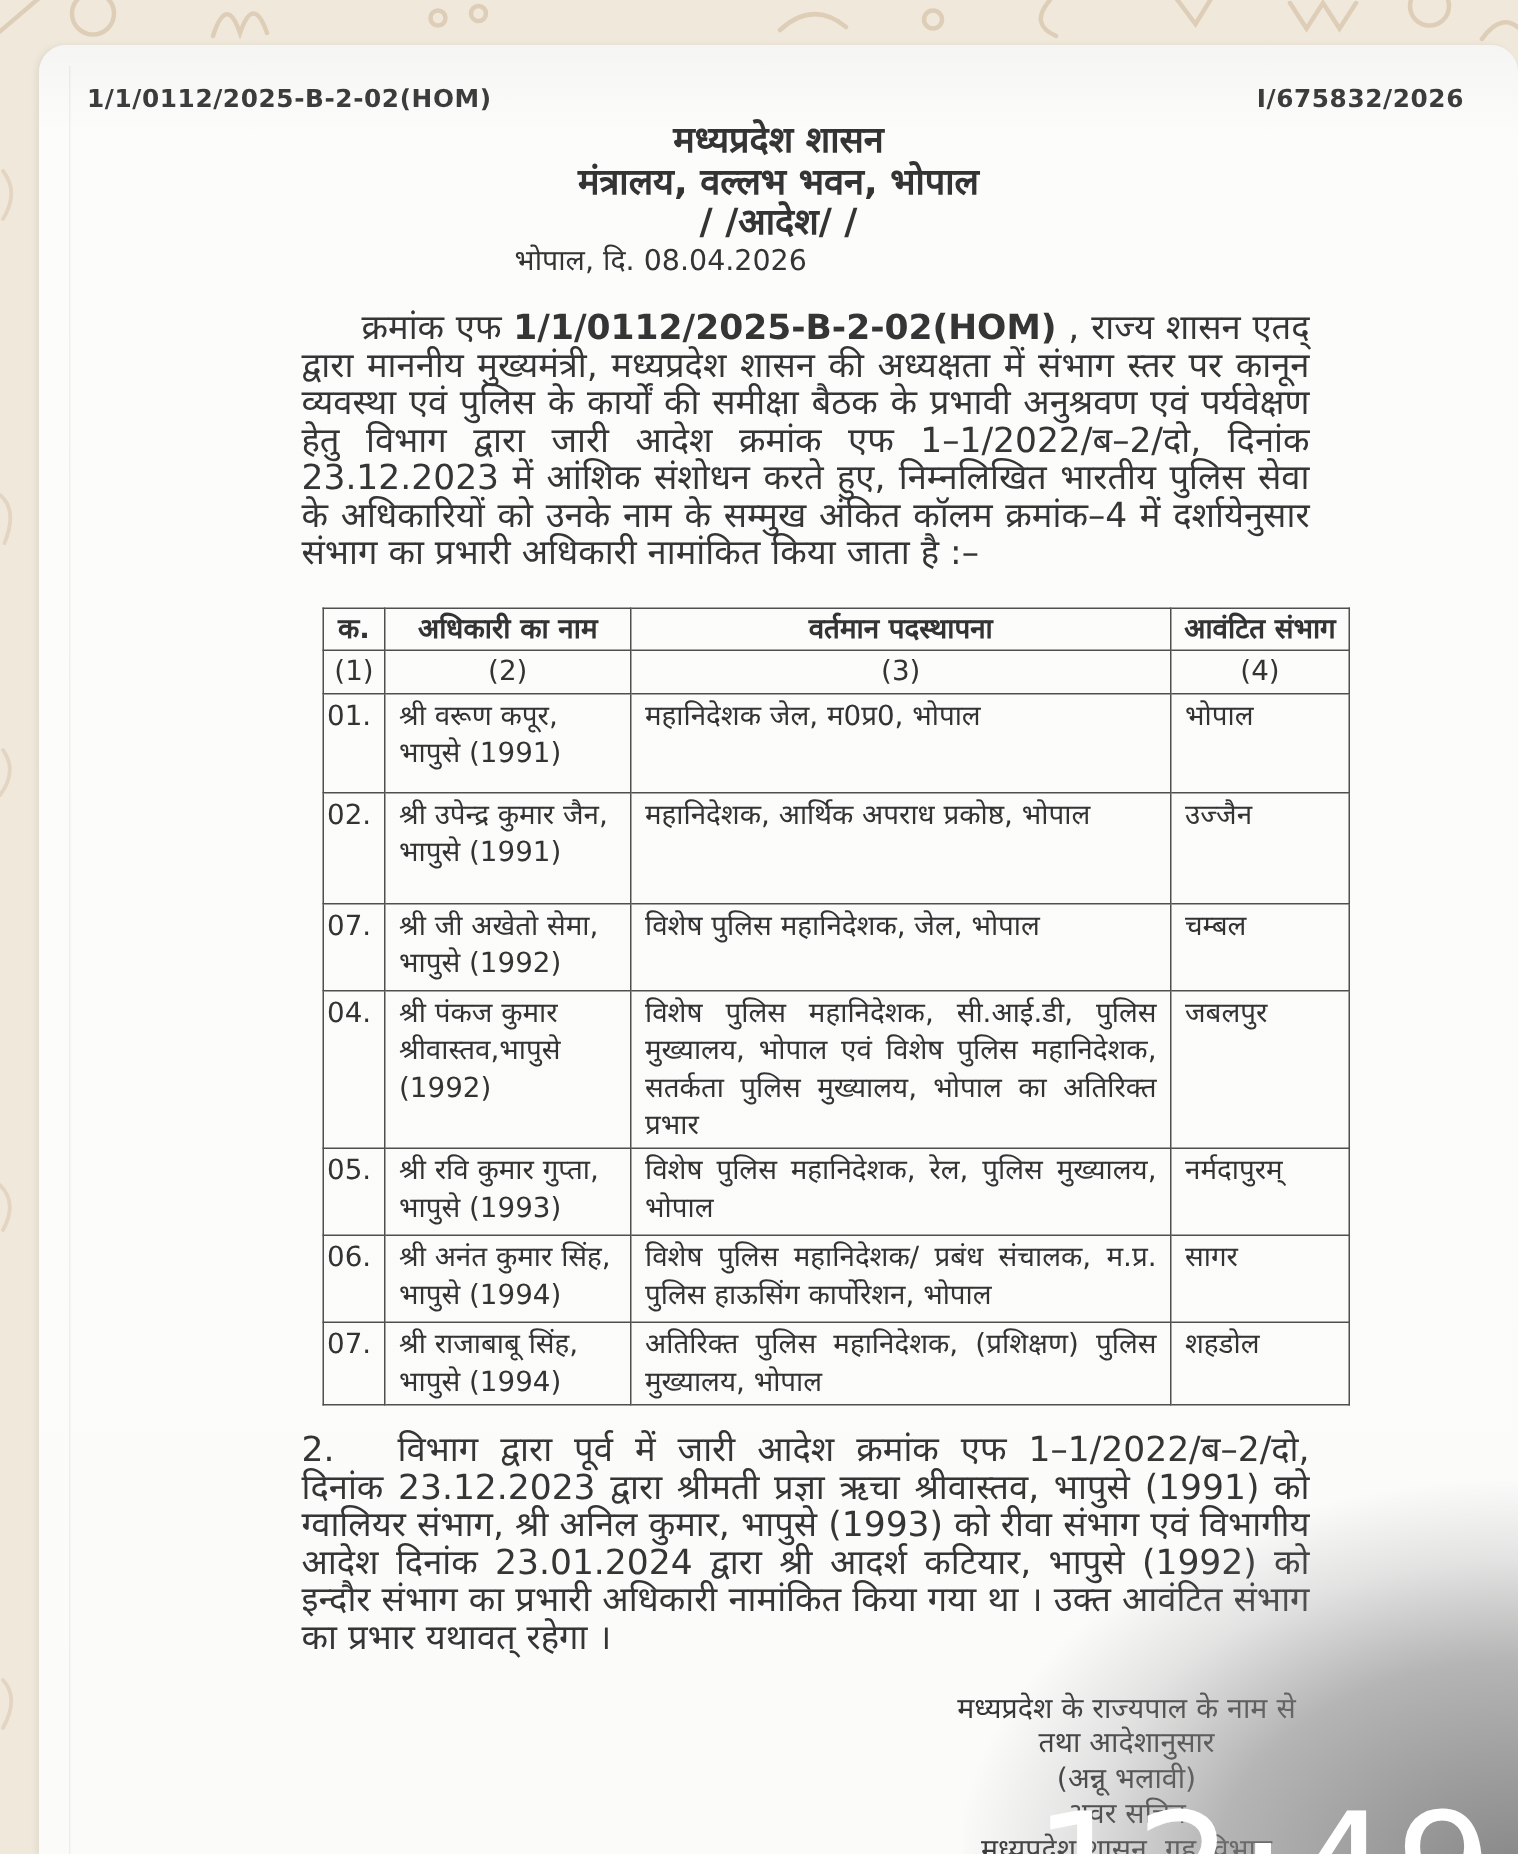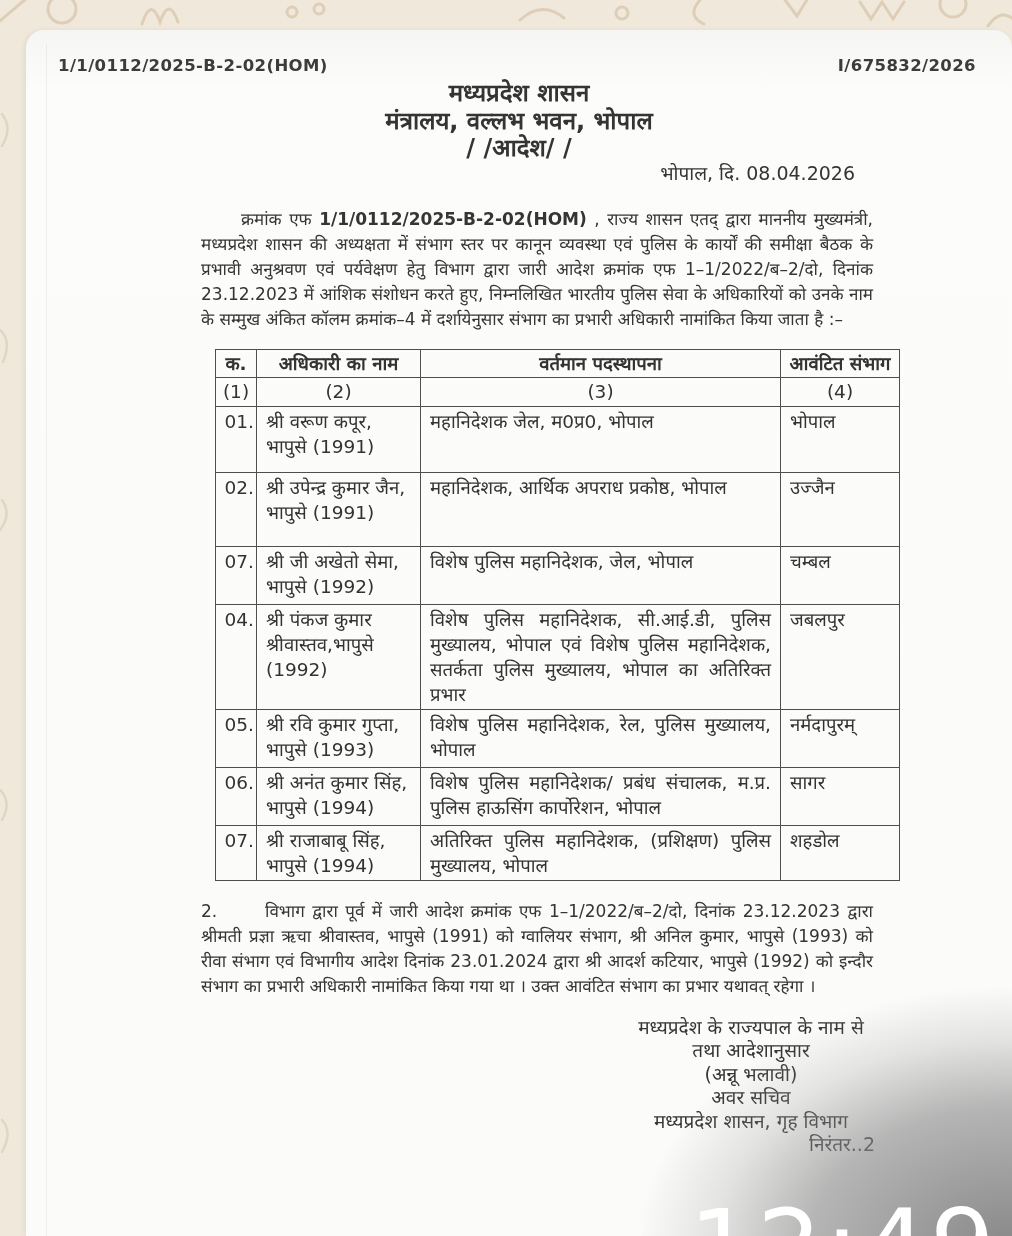--- a/index.html
+++ b/index.html
@@ -15,33 +15,33 @@
     background:linear-gradient(180deg,#f5f5f3 0px,#fcfcfb 60px,#fbfbfa 100%);
     border-radius:18px 18px 0 0;
     box-shadow:-2px 0 5px rgba(0,0,0,0.06);
     color:#313131;
     margin-left:16px;
   }
   .edge-line{position:absolute;left:20px;top:14px;bottom:0;width:1px;background:rgba(0,0,0,0.05);}
   .refs{display:flex;justify-content:space-between;padding:26px 36px 0 32px;
     font-size:16.5px;font-weight:600;letter-spacing:0.4px;color:#3c3c3c;}
   .doc-header{text-align:center;margin-top:5px;font-size:24px;line-height:27.5px;font-weight:600;color:#343434;}
-  .dateline{text-align:right;padding-right:157px;font-size:19px;margin-top:-3px;color:#343434;}
-  .para{width:672px;margin-left:175px;text-align:justify;font-size:17px;line-height:25px;color:#353535;}
+  .dateline{text-align:center;padding-right:157px;font-size:19px;margin-top:-3px;color:#343434;}
+  .para{width:672px;margin-left:175px;text-align:justify;font-size:23px;line-height:25px;color:#353535;}
   .para1{margin-top:21px;text-indent:40px;}
   .bold-ref{font-weight:700;}
   .officers-table{margin:13px 0 0 189px;border-collapse:collapse;width:684px;
     font-size:18.5px;color:#333;table-layout:fixed;}
   .officers-table th,.officers-table td{border:1.6px solid #4f4f4f;vertical-align:top;line-height:25px;}
   .officers-table th{font-weight:700;padding:1px 4px;}
   .officers-table thead tr:nth-child(1){height:28px;}
   .officers-table thead tr:nth-child(2){height:29px;}
   .officers-table thead tr:nth-child(2) th{font-weight:400;}
   .officers-table td{padding:2px 9px;}
-  .officers-table td.sno{text-align:right;padding:2px 2px;}
+  .officers-table td.sno{text-align:left;padding:2px 2px;}
   .officers-table td.division{}
   .officers-table td.posting{text-align:justify;}
   .officers-table tbody tr:nth-child(1){height:66px;}
   .officers-table tbody tr:nth-child(2){height:74px;}
   .officers-table tbody tr:nth-child(3){height:58px;}
   .officers-table tbody tr:nth-child(4){height:96px;}
   .officers-table tbody tr:nth-child(5){height:58px;}
   .officers-table tbody tr:nth-child(6){height:58px;}
   .officers-table tbody tr:nth-child(7){height:46px;}
   .para2{margin-top:18px;text-indent:0;}

